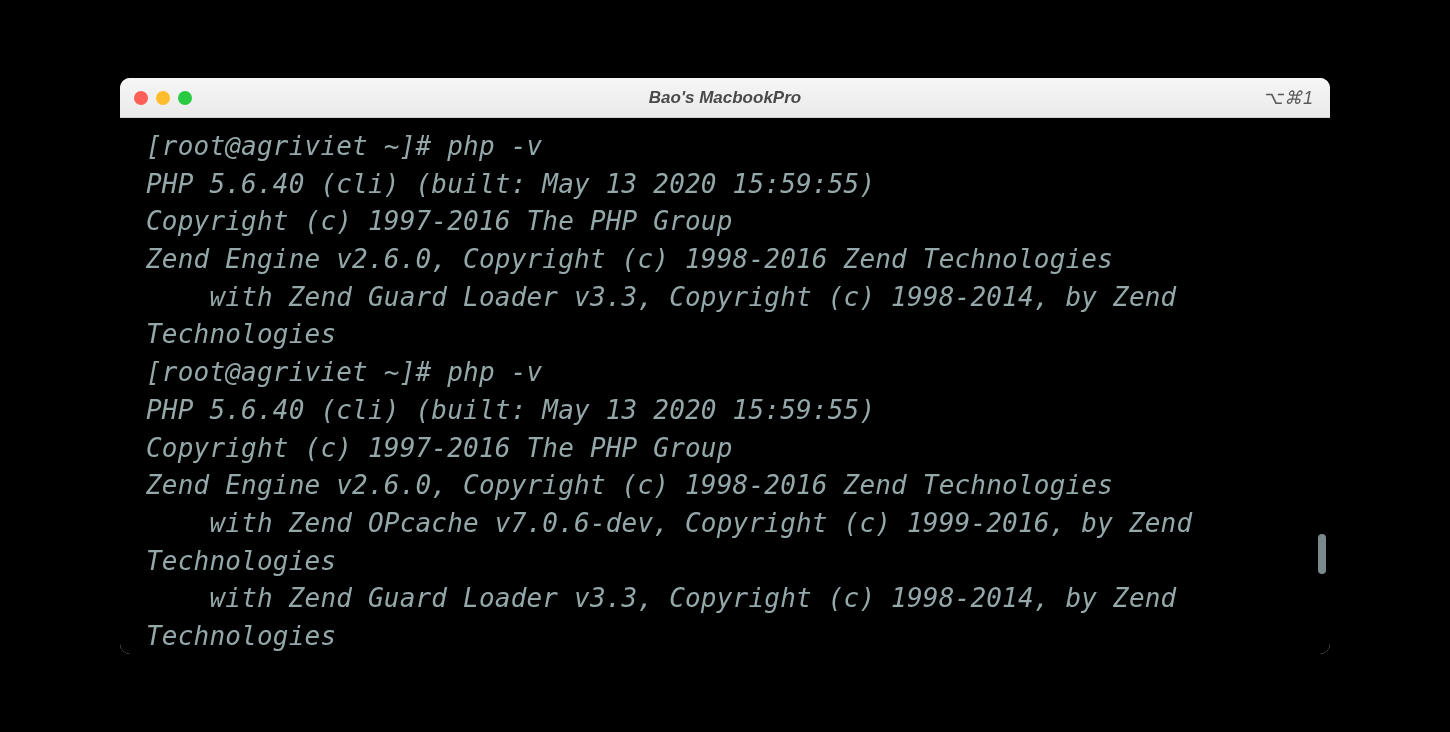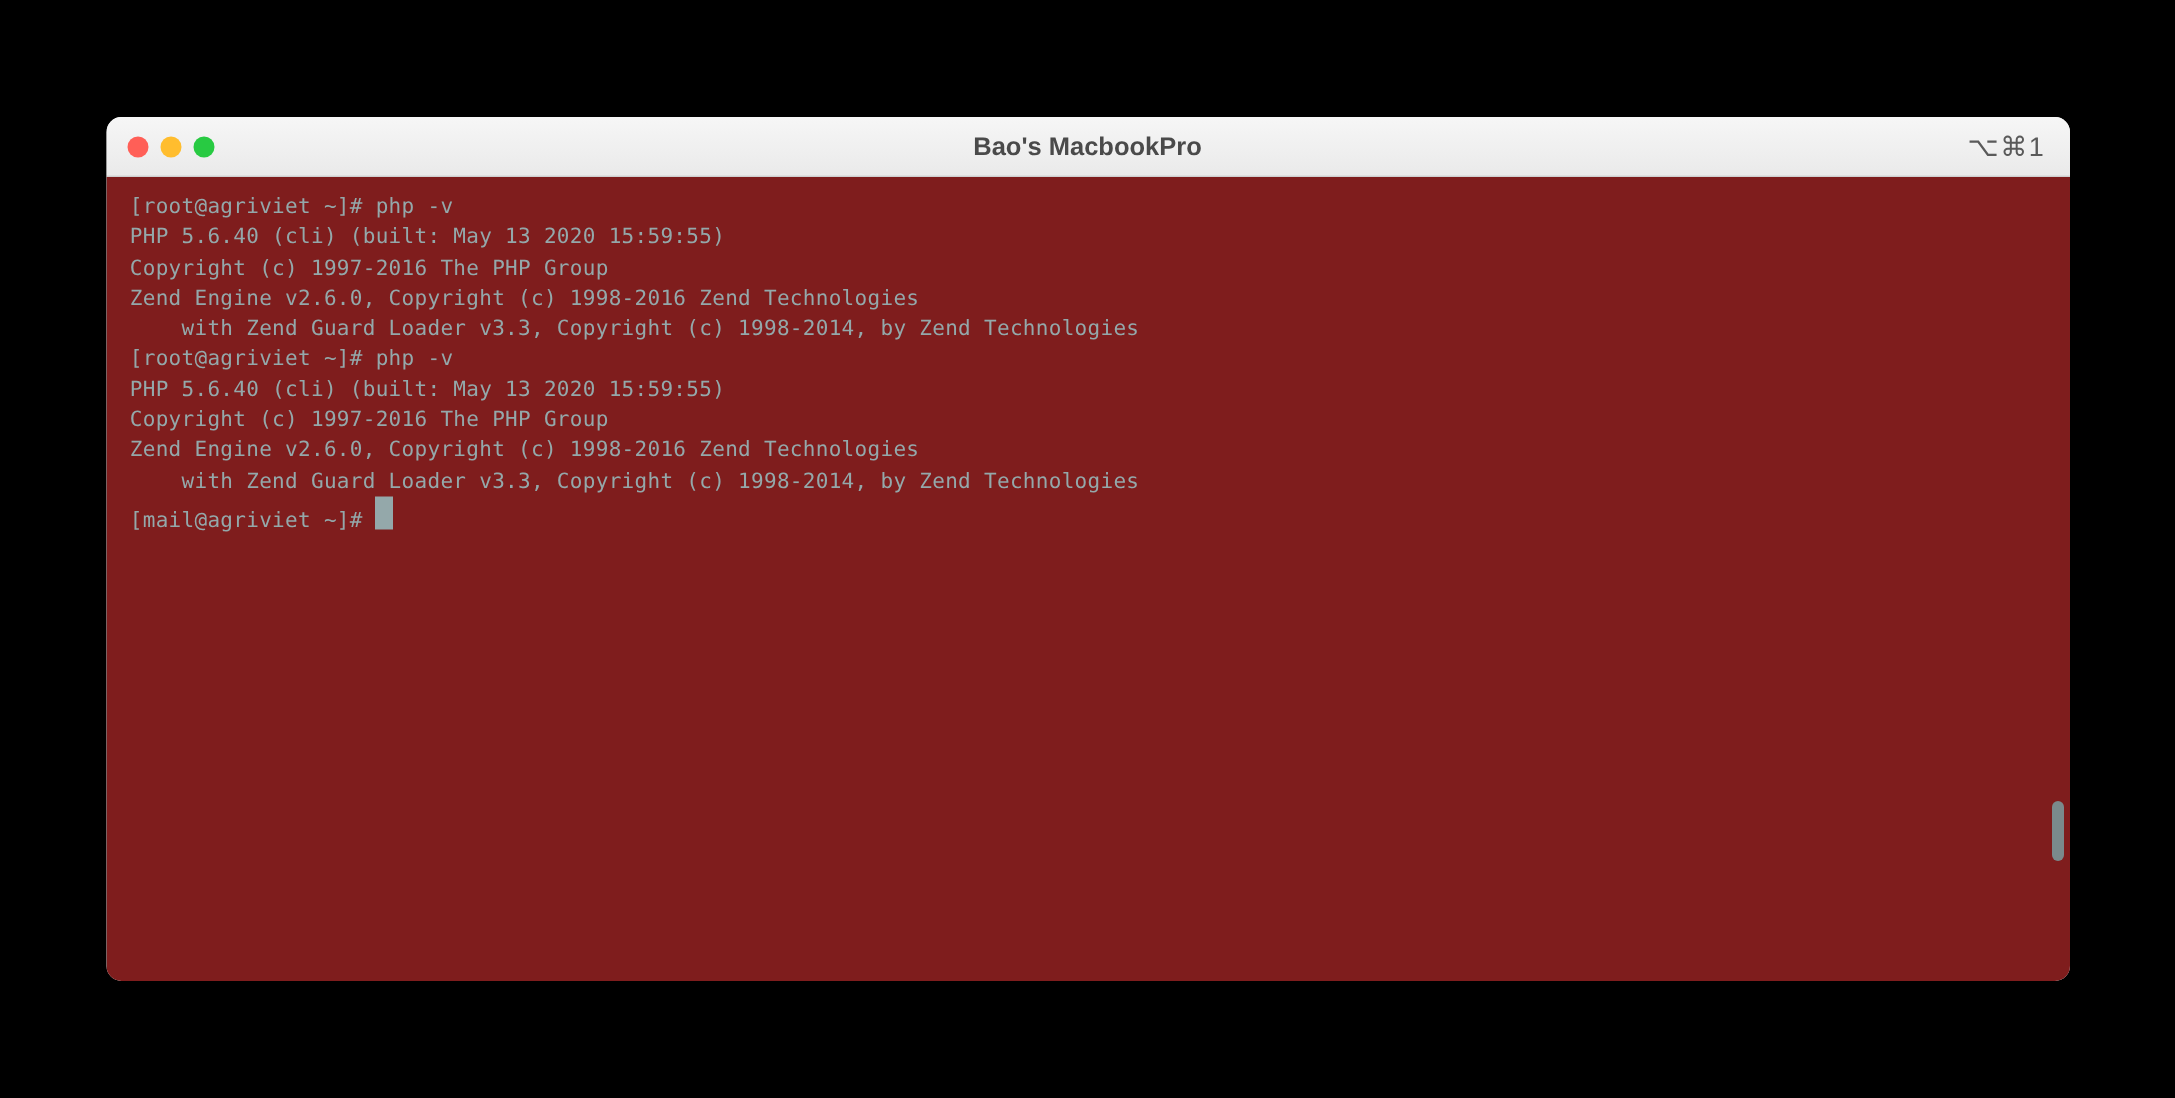--- a/index.html
+++ b/index.html
@@ -12,27 +12,28 @@
       background: #000000;
       width: 1450px;
       height: 732px;
       display: flex;
       align-items: flex-start;
       justify-content: center;
       padding-top: 78px;
     }
     
     .terminal-window {
-      width: 1309px;
+      width: 1210px;
       height: 576px;
       background: #f5f5f5;
       border-radius: 10px;
       overflow: hidden;
       box-shadow: 0 10px 40px rgba(0, 0, 0, 0.5);
       position: relative;
+      font-style: italic;
     }
     
     .titlebar {
       height: 40px;
       background: linear-gradient(to bottom, #f6f6f6, #eaeaea);
       display: flex;
       align-items: center;
       padding: 0 14px;
       border-bottom: 1px solid #d0d0d0;
       position: relative;
@@ -75,25 +76,25 @@
     .shortcut-indicator {
       position: absolute;
       right: 16px;
       font-family: -apple-system, BlinkMacSystemFont, "Segoe UI", sans-serif;
       font-size: 18px;
       color: #5a5a5a;
       letter-spacing: 1px;
     }
     
     .terminal-body {
-      background: #7f1d1d;
+      background: #000000;
       height: calc(100% - 40px);
-      padding: 10px 16px;
+      padding: 10px 26px;
       font-family: "SF Mono", Menlo, Monaco, Consolas, monospace;
-      font-size: 14px;
+      font-size: 26px;
       line-height: 1.45;
       color: #94a8aa;
       font-weight: 500;
       position: relative;
       letter-spacing: 0.2px;
     }
     
     .terminal-line {
       white-space: pre-wrap;
     }
@@ -133,17 +134,18 @@
   <div class="terminal-body">
     <div class="terminal-line">[root@agriviet ~]# php -v</div>
     <div class="terminal-line">PHP 5.6.40 (cli) (built: May 13 2020 15:59:55)</div>
     <div class="terminal-line">Copyright (c) 1997-2016 The PHP Group</div>
     <div class="terminal-line">Zend Engine v2.6.0, Copyright (c) 1998-2016 Zend Technologies</div>
     <div class="terminal-line">    with Zend Guard Loader v3.3, Copyright (c) 1998-2014, by Zend Technologies</div>
     <div class="terminal-line">[root@agriviet ~]# php -v</div>
     <div class="terminal-line">PHP 5.6.40 (cli) (built: May 13 2020 15:59:55)</div>
     <div class="terminal-line">Copyright (c) 1997-2016 The PHP Group</div>
     <div class="terminal-line">Zend Engine v2.6.0, Copyright (c) 1998-2016 Zend Technologies</div>
+    <div class="terminal-line">    with Zend OPcache v7.0.6-dev, Copyright (c) 1999-2016, by Zend Technologies</div>
     <div class="terminal-line">    with Zend Guard Loader v3.3, Copyright (c) 1998-2014, by Zend Technologies</div>
     <div class="terminal-line"><span>[mail@agriviet ~]# </span><span class="cursor"></span></div>
     <div class="scrollbar"></div>
   </div>
 </div>
 
 </body></html>

